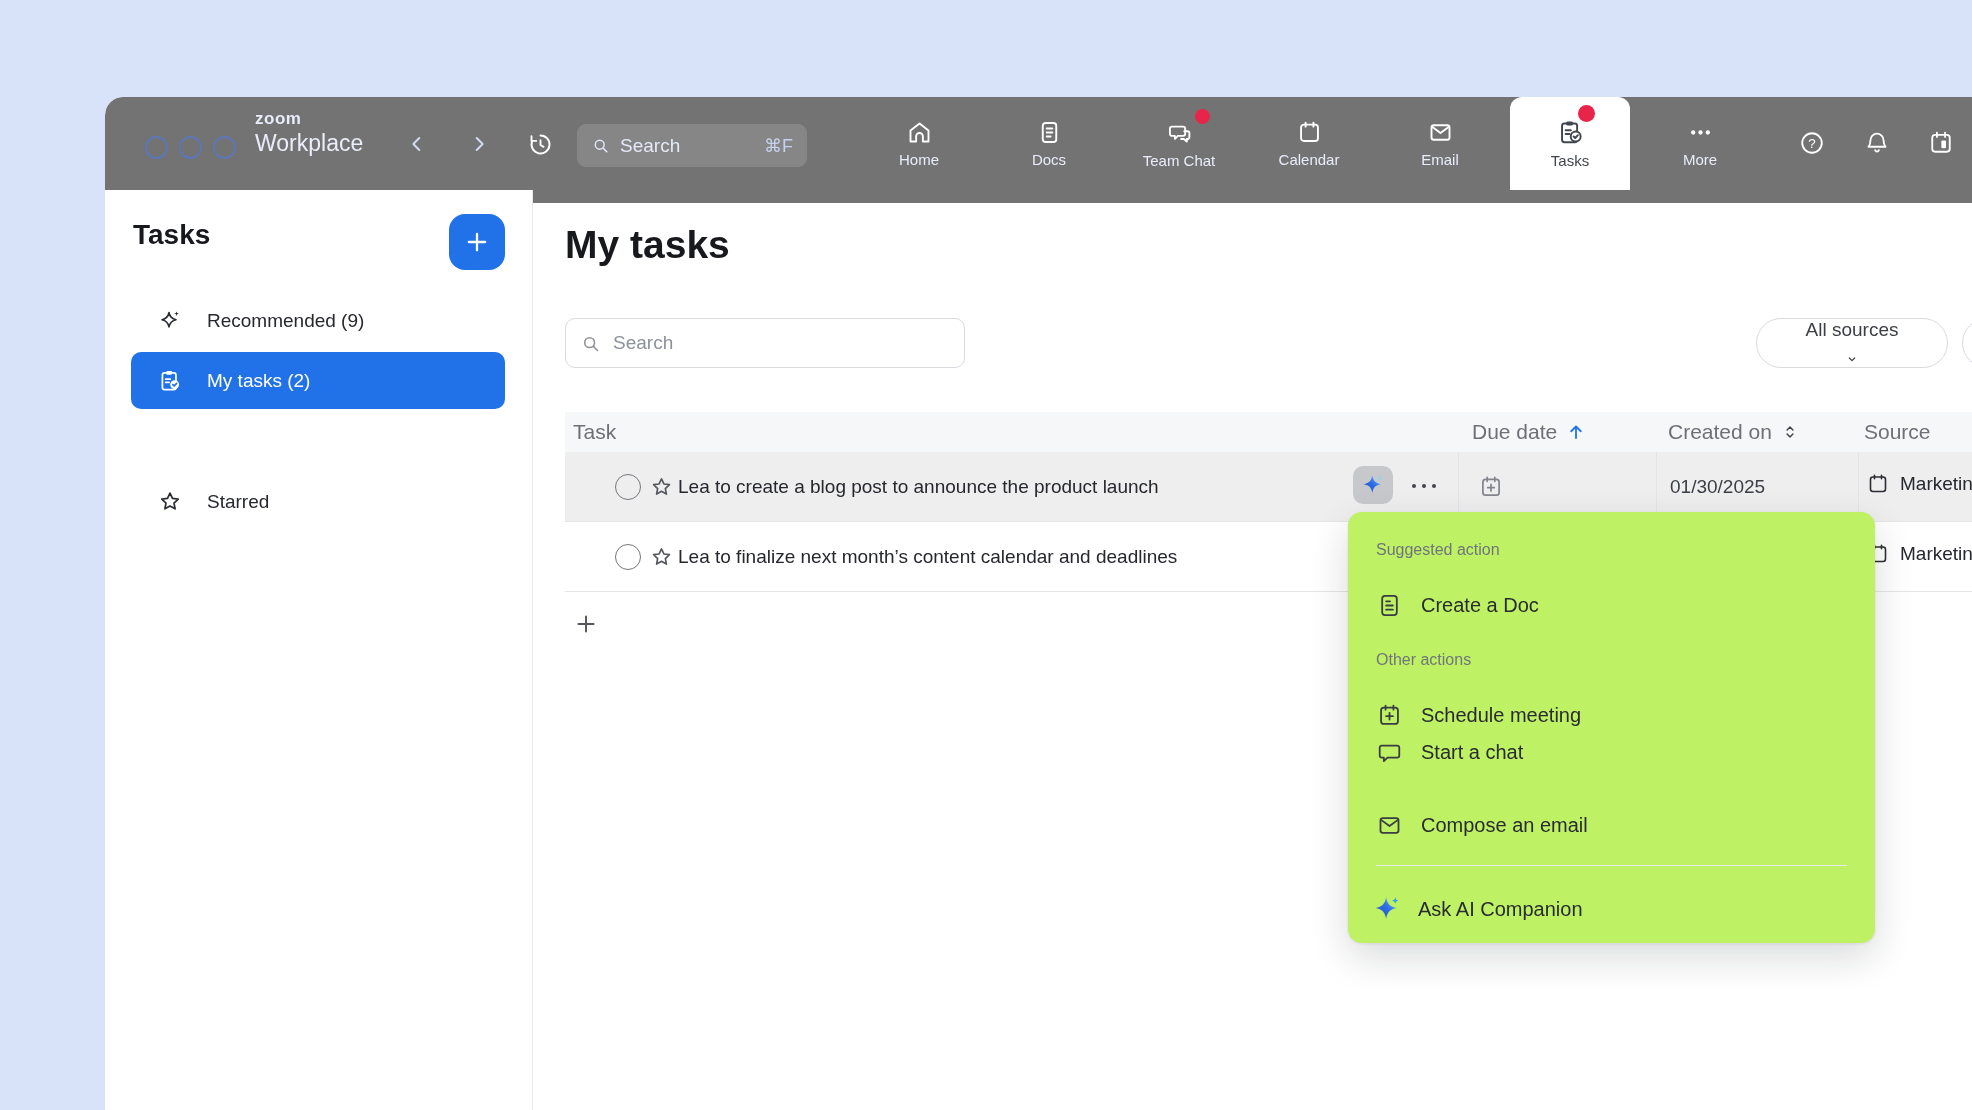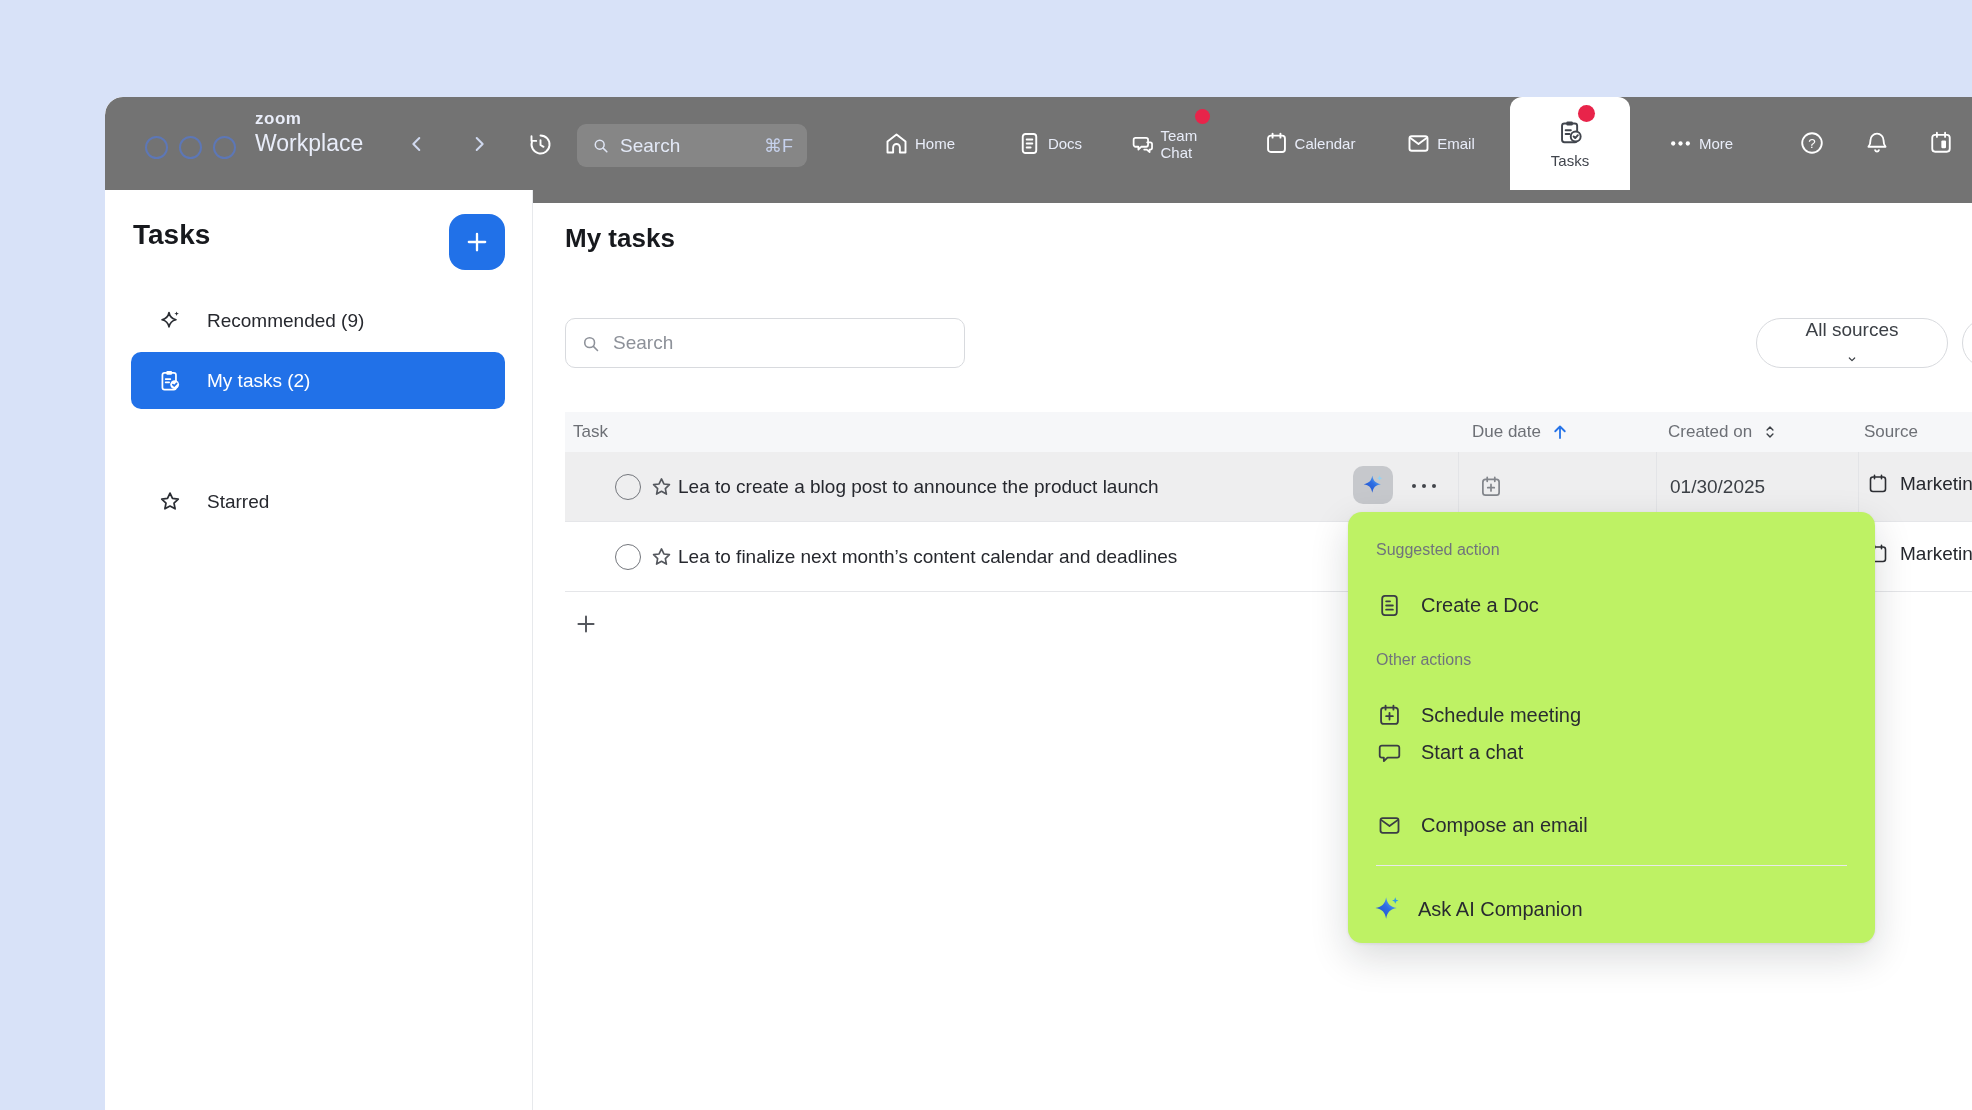--- a/index.html
+++ b/index.html
@@ -23,21 +23,21 @@
   .logo .l1{font-size:17px;font-weight:700;letter-spacing:.5px;display:block;}
   .logo .l2{font-size:23px;font-weight:400;display:block;margin-top:5px;}
   .nav-ico-btn{position:absolute;top:33px;width:28px;height:28px;display:flex;
     align-items:center;justify-content:center;}
   .nb-search{position:absolute;left:472px;top:27px;width:230px;height:43px;
     background:rgba(255,255,255,.14);border-radius:9px;display:flex;
     align-items:center;padding:0 14px;box-sizing:border-box;color:#e3e9f7;}
   .nb-search .txt{font-size:19px;margin-left:10px;flex:1;}
   .nb-search .kbd{font-size:18px;color:#c7d2ed;}
   .nav-item{position:absolute;top:0;width:100px;height:93px;display:flex;
-    flex-direction:row;align-items:center;justify-content:center;gap:5px;
+    flex-direction:column;align-items:center;justify-content:center;gap:5px;
     color:#e9edf9;}
   .nav-item .lbl{font-size:15px;}
   .nav-tab{position:absolute;left:1405px;top:0;width:120px;height:93px;
     background:#ffffff;border-radius:12px 12px 0 0;display:flex;
     flex-direction:column;align-items:center;justify-content:center;gap:5px;
     color:#41454d;}
   .nav-tab .lbl{font-size:15px;}
   .red-dot{position:absolute;border-radius:50%;background:#e8244a;}
   
   .sidebar{position:absolute;left:0;top:93px;width:428px;height:920px;
@@ -45,35 +45,35 @@
   .sb-title{position:absolute;left:28px;top:29px;font-size:28px;font-weight:700;
     color:#17191d;}
   .sb-add{position:absolute;left:344px;top:24px;width:56px;height:56px;
     border-radius:16px;background:#2171e8;display:flex;align-items:center;
     justify-content:center;}
   .sb-item{position:absolute;left:26px;width:374px;height:56px;border-radius:10px;
     display:flex;align-items:center;padding:0 0 0 26px;box-sizing:border-box;
     color:#26282e;font-size:19px;gap:24px;}
   .sb-item.selected{background:#2171e8;color:#ffffff;height:57px;}
   
-  .main-title{position:absolute;left:460px;top:126px;font-size:26px;
+  .main-title{position:absolute;left:460px;top:126px;font-size:39px;
     font-weight:700;color:#17191d;}
   .m-search{position:absolute;left:460px;top:221px;width:400px;height:50px;
     border:1px solid #d8dade;border-radius:10px;box-sizing:border-box;
     display:flex;align-items:center;padding:0 14px;background:#fff;}
   .m-search input{border:none;outline:none;background:transparent;flex:1;
     font-size:19px;color:#26282e;margin-left:10px;
     font-family:"Liberation Sans","DejaVu Sans",sans-serif;}
   .m-search input::placeholder{color:#8d9199;}
   .pill{position:absolute;top:221px;height:50px;border:1px solid #d8dade;
     border-radius:25px;box-sizing:border-box;background:#fff;display:flex;
     align-items:center;justify-content:center;gap:10px;font-size:19px;
     color:#3c4046;flex-direction:column;}
   .thead{position:absolute;left:460px;top:315px;width:1407px;height:40px;
-    background:#f6f7f9;display:flex;align-items:center;font-size:17px;
+    background:#f6f7f9;display:flex;align-items:center;font-size:21px;
     color:#6d7076;}
   .th{position:absolute;display:flex;align-items:center;gap:8px;height:40px;}
   .trow{position:absolute;left:460px;width:1407px;height:70px;
     border-bottom:1px solid #e5e6e9;box-sizing:border-box;}
   .trow .vline{position:absolute;top:0;width:1px;height:69px;background:#e3e4e7;}
   .radio{position:absolute;width:26px;height:26px;border-radius:50%;
     border:1.5px solid #73767c;box-sizing:border-box;top:22px;left:50px;}
   .task-title{position:absolute;left:113px;top:24px;font-size:19px;color:#26282e;}
   .ai-btn{position:absolute;left:788px;top:14px;width:40px;height:38px;
     border-radius:10px;background:#c6c8cc;display:flex;align-items:center;

